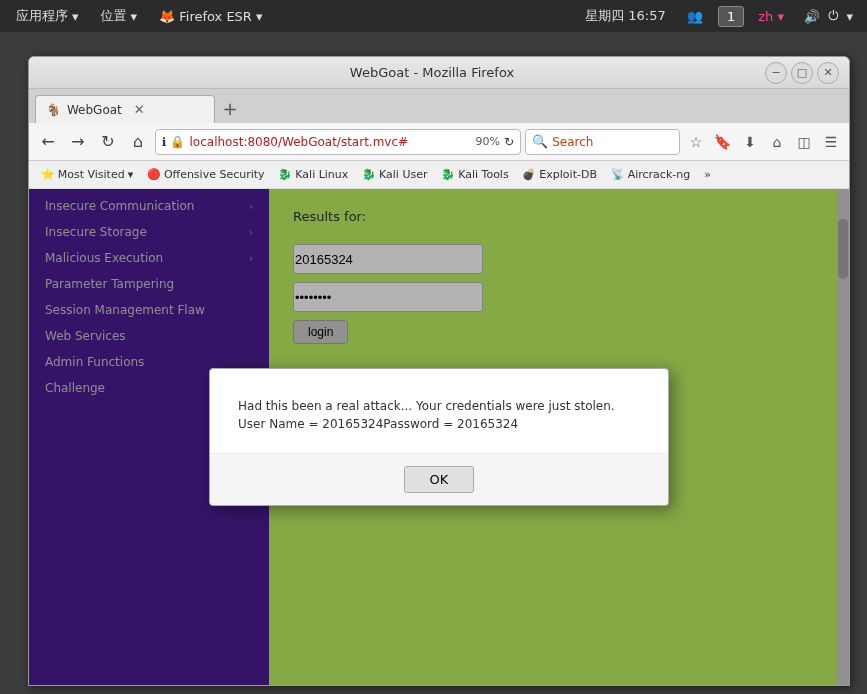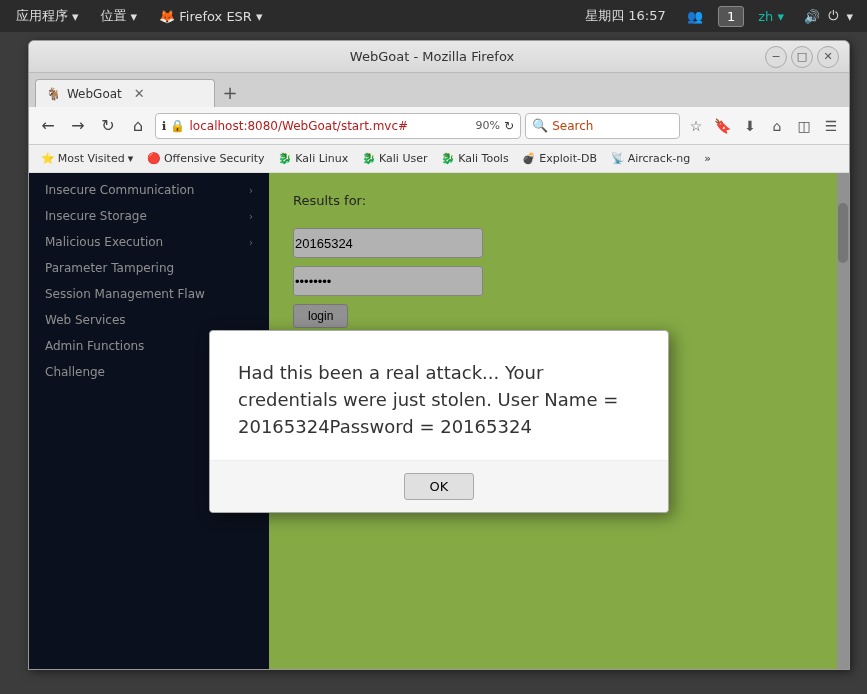--- a/index.html
+++ b/index.html
@@ -40,33 +40,33 @@
     .taskbar-badge {
       background: #555;
       border: 1px solid #888;
       padding: 2px 8px;
       border-radius: 3px;
       color: #fff;
       font-size: 13px;
     }
     .taskbar-lang {
       padding: 4px 8px;
-      color: #14b8a6;
+      color: #ec4899;
     }
     .taskbar-icons {
       display: flex;
       align-items: center;
       gap: 8px;
       padding: 0 6px;
     }
 
     
     .browser-window {
       position: absolute;
-      top: 40px;
+      top: 56px;
       left: 28px;
       width: 822px;
       height: 630px;
       background: #f0f0f0;
       border: 1px solid #999;
       border-radius: 6px 6px 0 0;
       display: flex;
       flex-direction: column;
       box-shadow: 2px 2px 8px rgba(0,0,0,0.5);
     }
@@ -255,21 +255,21 @@
     .browser-content {
       flex: 1;
       display: flex;
       position: relative;
       overflow: hidden;
     }
 
     
     .sidebar {
       width: 240px;
-      background: #0f172a;
+      background: #4c1d95;
       overflow-y: auto;
       flex-shrink: 0;
     }
     .sidebar-section {
       padding: 4px 0;
     }
     .sidebar-item {
       display: flex;
       align-items: center;
       justify-content: space-between;
@@ -364,21 +364,21 @@
     .modal-dialog {
       background: #fff;
       border: 1px solid #aaa;
       border-radius: 4px;
       width: 460px;
       padding: 0;
       box-shadow: 4px 4px 16px rgba(0,0,0,0.4);
     }
     .modal-body {
       padding: 28px 28px 20px 28px;
-      font-size: 18px;
+      font-size: 12px;
       color: #333;
       line-height: 1.5;
       border-bottom: 1px solid #eee;
     }
     .modal-footer {
       padding: 12px 20px;
       display: flex;
       justify-content: center;
       background: #f5f5f5;
       border-radius: 0 0 4px 4px;

